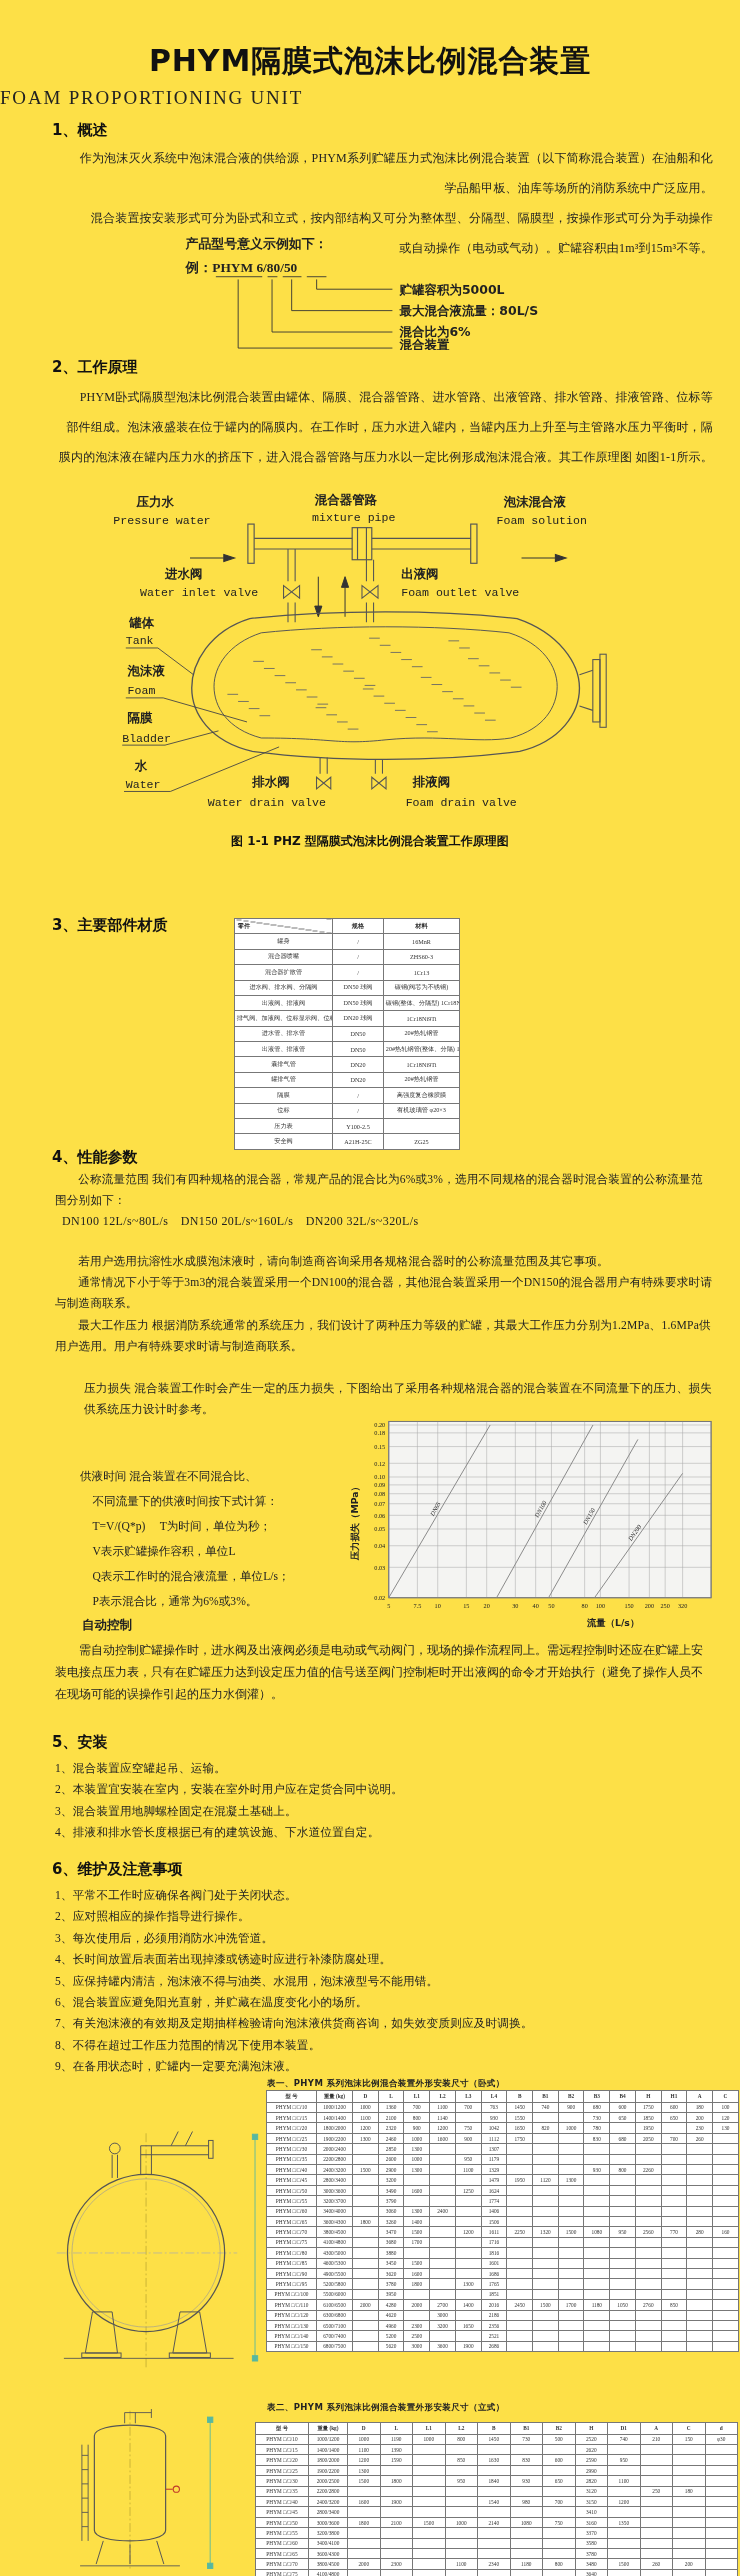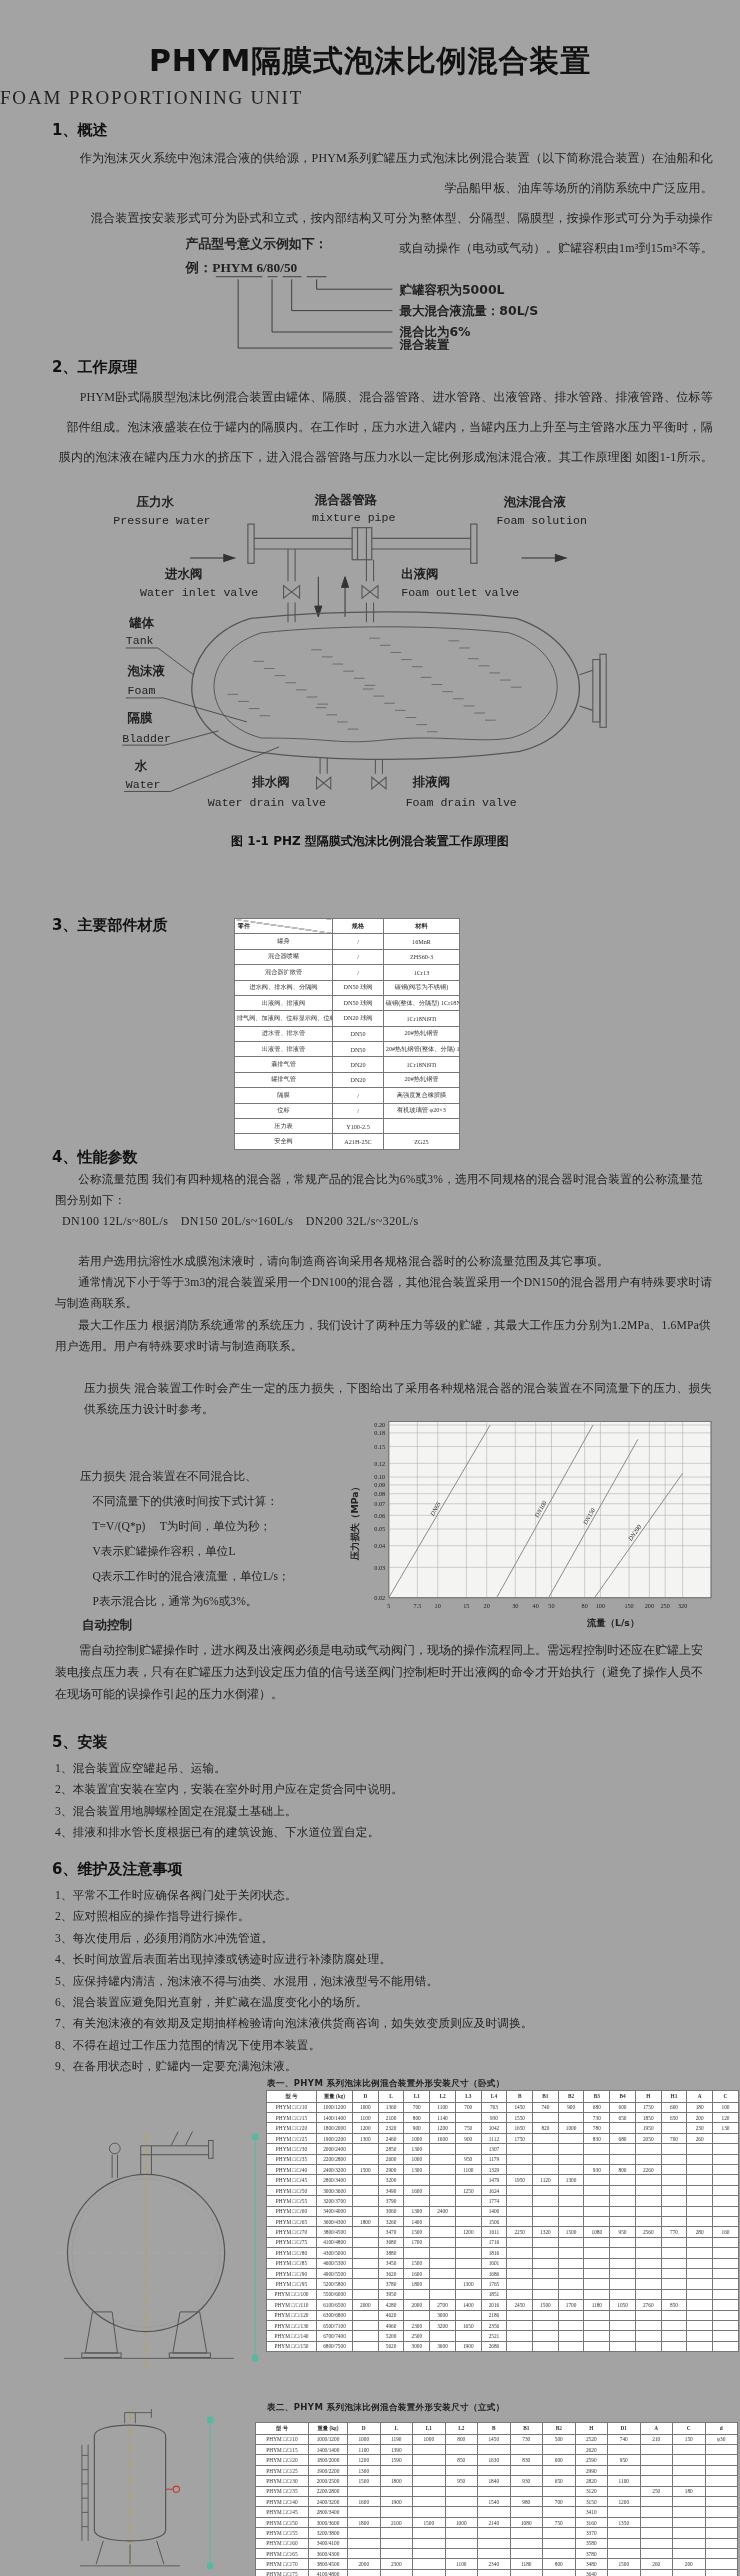--- a/index.html
+++ b/index.html
@@ -1,16 +1,16 @@
 <!DOCTYPE html>
 <html style="font-size:14.3px"><head>
 <meta charset="utf-8">
 <style>
   html,body{margin:0;padding:0;background:#ffffff;}
-  .page{position:relative;width:740px;height:2576px;background:#a3a3a3;outline:0.9px solid #e3e3e3;
+  .page{position:relative;width:740px;height:2576px;background:#fde047;outline:0.9px solid #e3e3e3;
         overflow:hidden;font-family:"Liberation Serif",serif;color:#222;}
   .abs{position:absolute;}
   .title{width:100%;text-align:center;font-family:"DejaVu Sans",sans-serif;font-weight:bold;
          font-size:30px;letter-spacing:0.9px;color:#111;}
   .subtitle{width:100%;font-family:"Liberation Serif",serif;font-size:19px;
             letter-spacing:1.8px;color:#222;}
   .h{font-family:"DejaVu Sans",sans-serif;font-weight:bold;font-size:15px;color:#111;}
   .p-wide{left:55px;right:27px;font:12px/30px "Liberation Serif",serif;text-indent:2em;letter-spacing:0.2px;text-align:right;}
   .p-tight{left:55px;right:27px;font:11.6px/20.5px "Liberation Serif",serif;text-indent:2em;letter-spacing:0.2px;}
   .noindent{text-indent:0;}
@@ -311,21 +311,21 @@
 
   <div class="abs h" style="top:1148px;left:52px;">4、性能参数</div>
   <div class="abs p-tight" style="top:1170px;">公称流量范围  我们有四种规格的混合器，常规产品的混合比为6%或3%，选用不同规格的混合器时混合装置的公称流量范围分别如下：</div>
   <div class="abs flowline" style="top:1213px;">DN100  12L/s~80L/s　DN150  20L/s~160L/s　DN200  32L/s~320L/s</div>
   <div class="abs p-tight" style="top:1252px;">若用户选用抗溶性水成膜泡沫液时，请向制造商咨询采用各规格混合器时的公称流量范围及其它事项。</div>
   <div class="abs p-tight" style="top:1273px;">通常情况下小于等于3m3的混合装置采用一个DN100的混合器，其他混合装置采用一个DN150的混合器用户有特殊要求时请与制造商联系。</div>
   <div class="abs p-tight" style="top:1316px;">最大工作压力 根据消防系统通常的系统压力，我们设计了两种压力等级的贮罐，其最大工作压力分别为1.2MPa、1.6MPa供用户选用。用户有特殊要求时请与制造商联系。</div>
   <div class="abs p-tight noindent" style="top:1379px;margin-left:29px;">压力损失  混合装置工作时会产生一定的压力损失，下图给出了采用各种规格混合器的混合装置在不同流量下的压力、损失供系统压力设计时参考。</div>
 
   <div class="abs supply" style="top:1464px;left:80px;width:267px;">
-    <div>压力损失  混合装置在不同混合比、</div>
+    <div>供液时间  混合装置在不同混合比、</div>
     <div style="padding-left:12.5px">不同流量下的供液时间按下式计算：</div>
     <div style="padding-left:12.5px">T=V/(Q*p)　 T为时间，单位为秒；</div>
     <div style="padding-left:12.5px">V表示贮罐操作容积，单位L</div>
     <div style="padding-left:12.5px">Q表示工作时的混合液流量，单位L/s；</div>
     <div style="padding-left:12.5px">P表示混合比，通常为6%或3%。</div>
   </div>
 
   <div class="abs" style="top:1414px;left:346px;" id="chart-host"><svg width="374" height="225" viewBox="0 0 420 252">
         <rect x="48" y="8" width="362" height="198" fill="#f4f4f2" stroke="#777" stroke-width="1"></rect>
         <line x1="48" y1="8" x2="48" y2="206" stroke="#aaa" stroke-width="0.6"></line>

